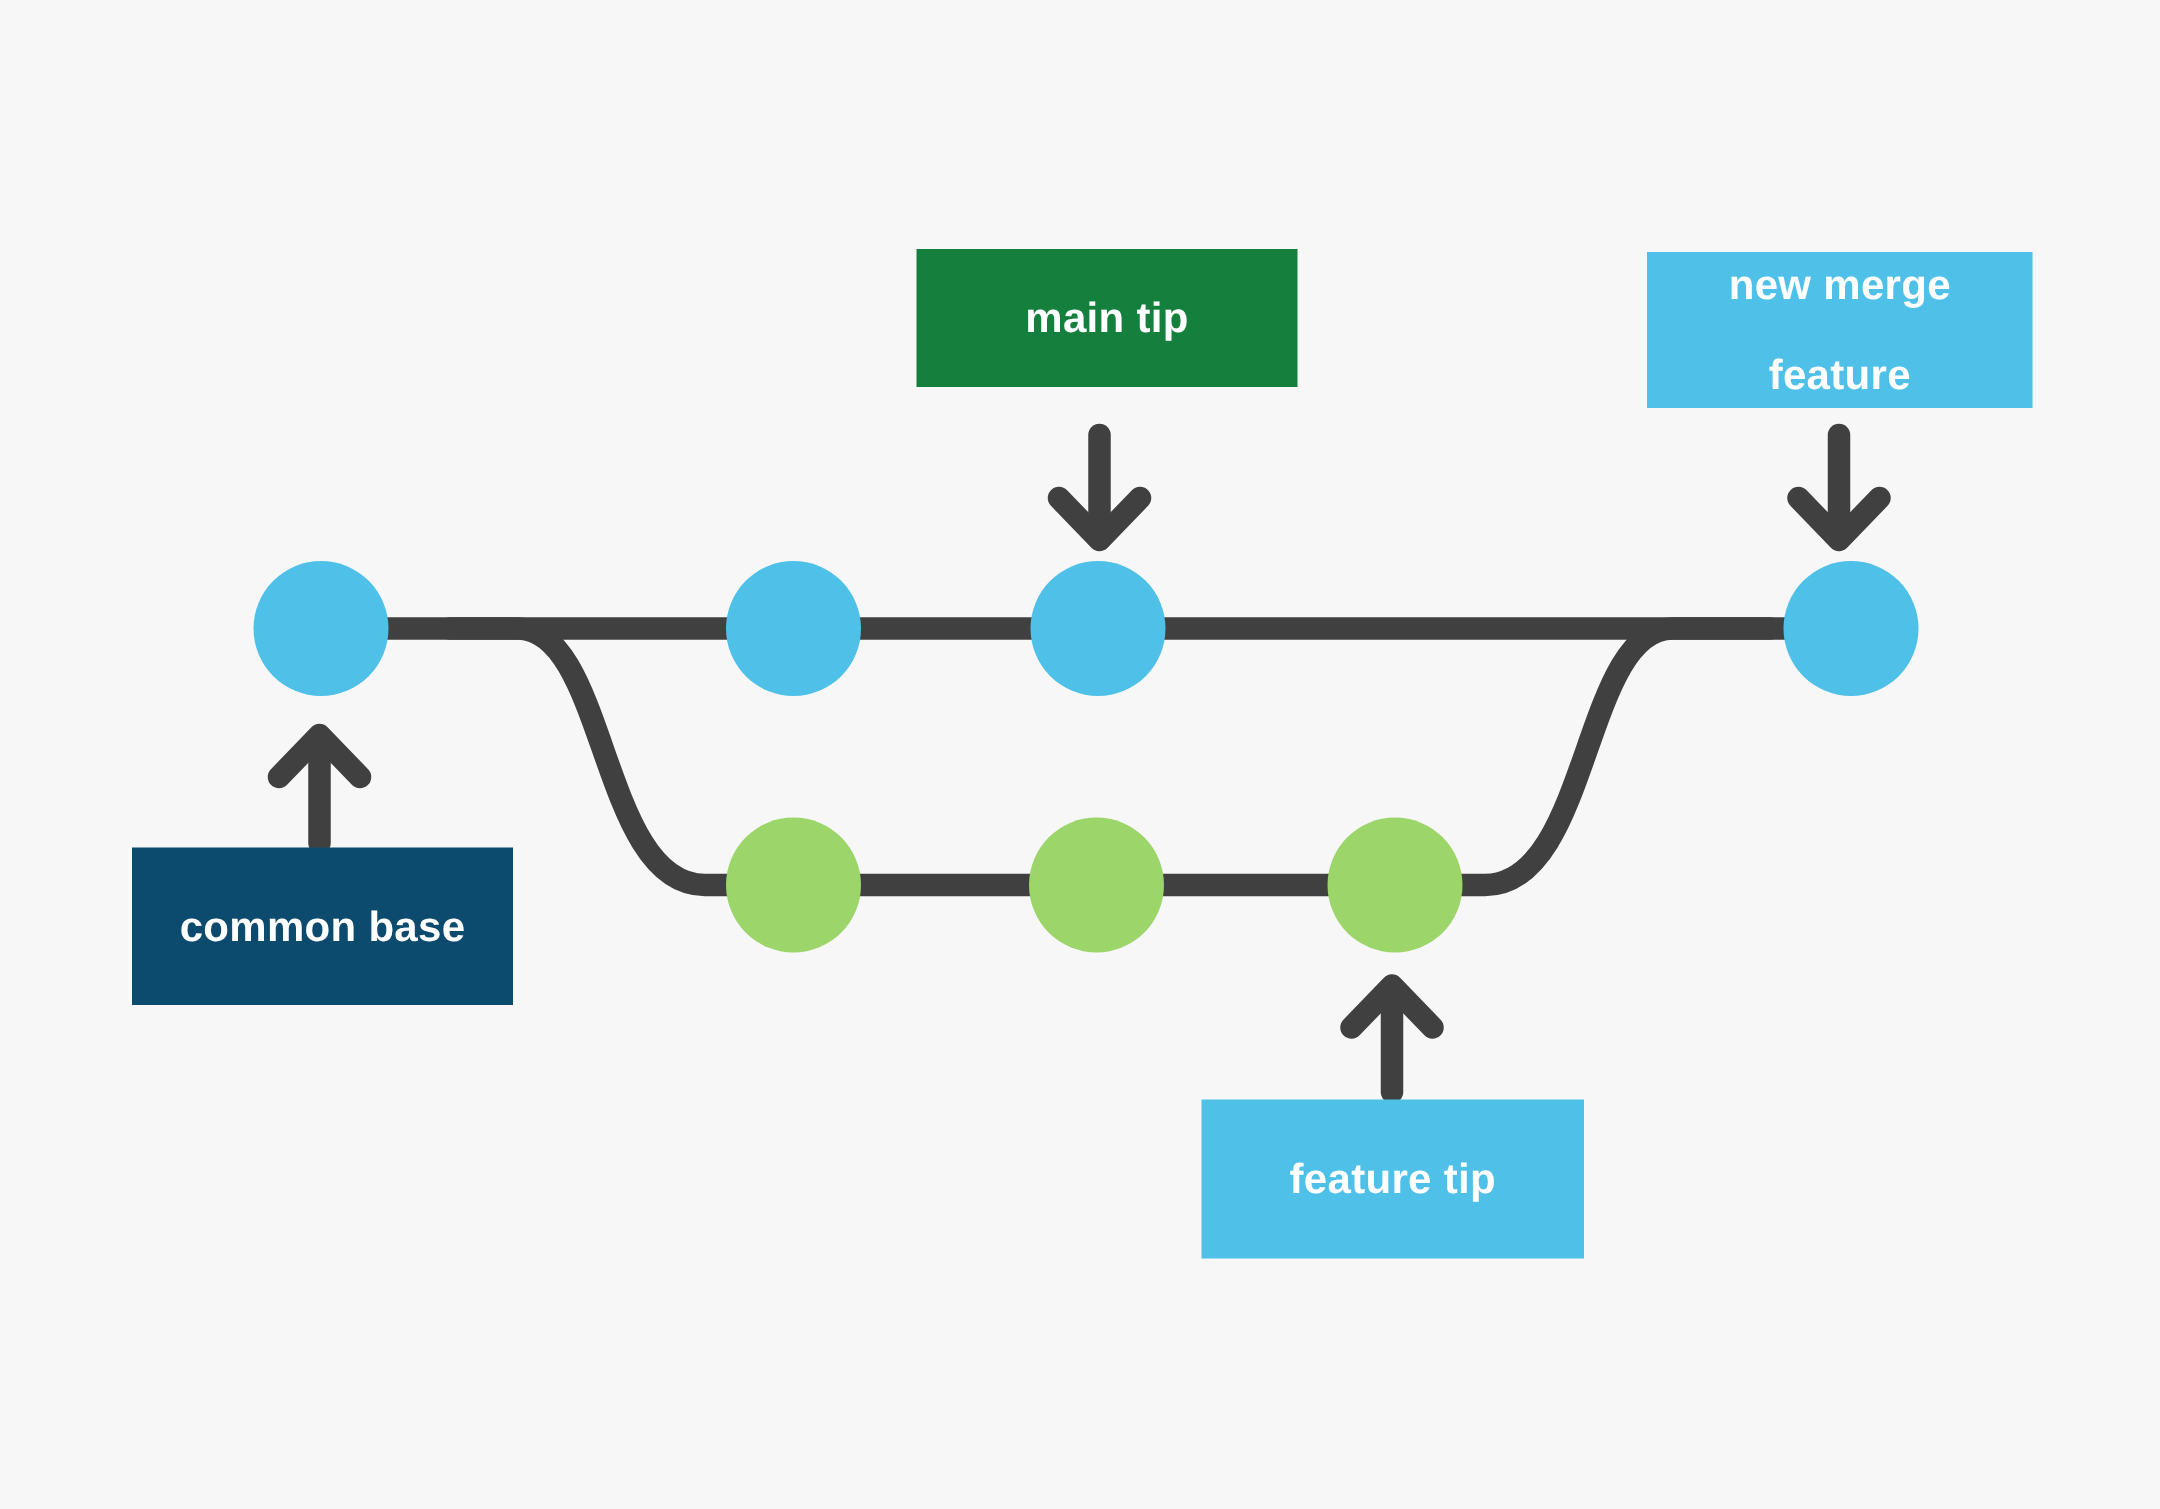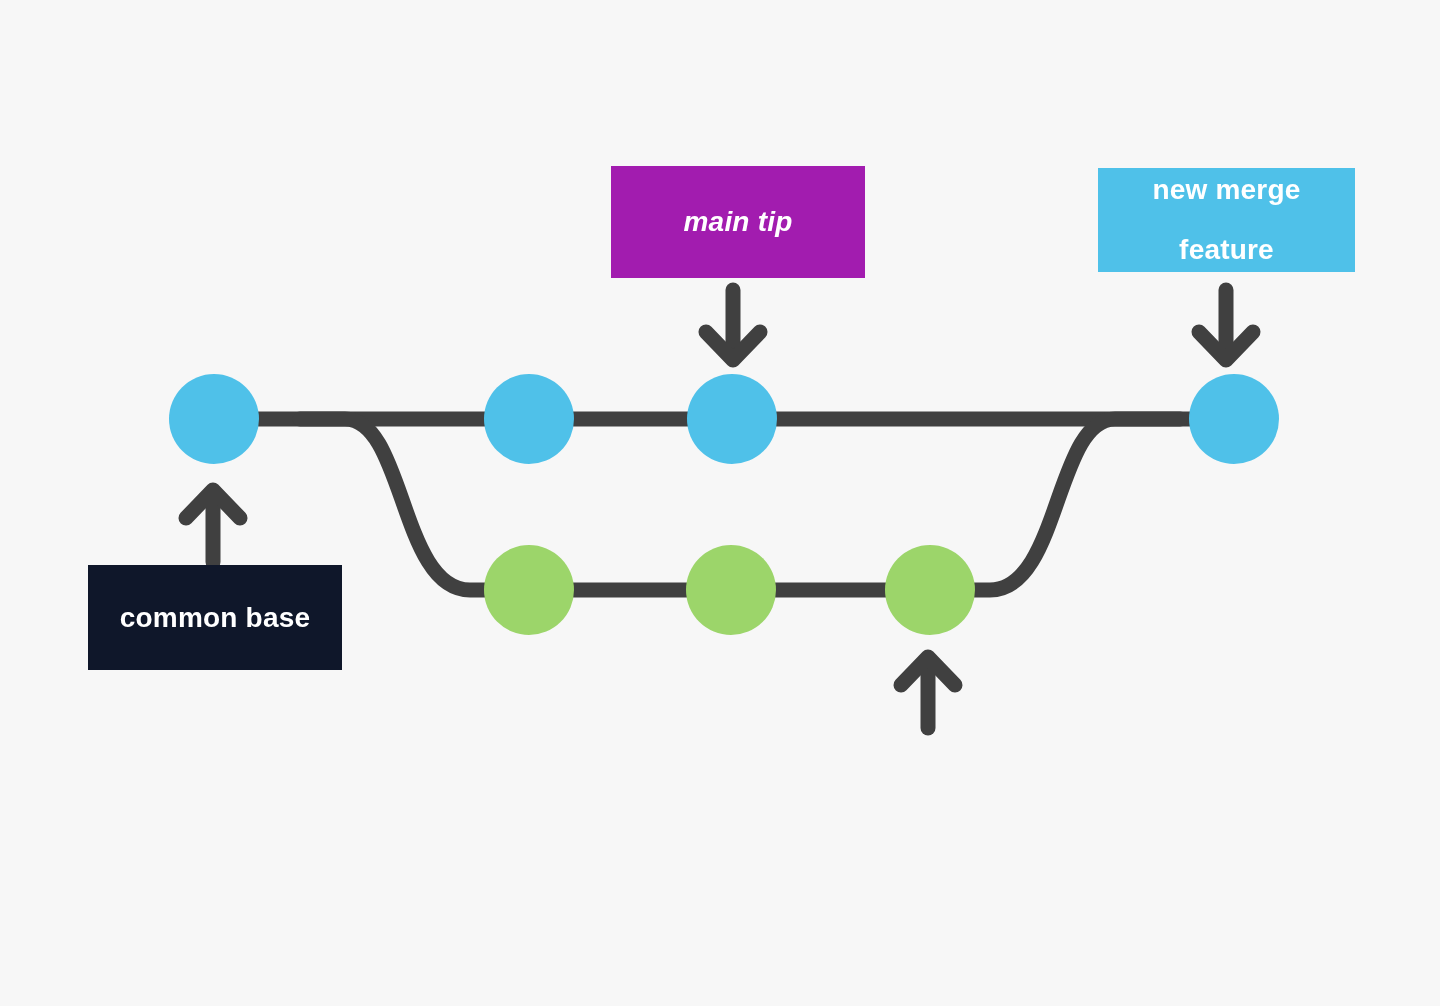--- a/index.html
+++ b/index.html
@@ -92,27 +92,30 @@
       </g>
 
       <g>
         <line x1="928" y1="728" x2="928" y2="659" stroke="#404040" stroke-width="15" stroke-linecap="round"></line>
         <path d="M 901 685 L 928 657 L 955 685" fill="none" stroke="#404040" stroke-width="15" stroke-linecap="round" stroke-linejoin="round"></path>
       </g>
 
     </g>
   </svg>
 
-  <div class="label-box" style="left:88px; top:565px; width:254px; height:105px; background:#0f172a;">
+  <div class="label-box" style="left:88px; top:565px; width:254px; height:105px; background:#0c4a6e;">
     <span>common base</span>
   </div>
 
-  <div class="label-box" style="left:611px; top:166px; width:254px; height:112px; background:#a21caf;font-style:italic;">
+  <div class="label-box" style="left:611px; top:166px; width:254px; height:92px; background:#15803d;">
     <span>main tip</span>
   </div>
 
   <div class="label-box" style="left:1098px; top:168px; width:257px; height:104px; background:#4fc1e9; flex-direction:column;justify-content:space-between;">
     <span>new merge</span>
     <span>feature</span>
   </div>
 
+  <div class="label-box" style="left:801px; top:733px; width:255px; height:106px; background:#4fc1e9;">
+    <span>feature tip</span>
+  </div>
 
 </div>
 
 </body></html>

